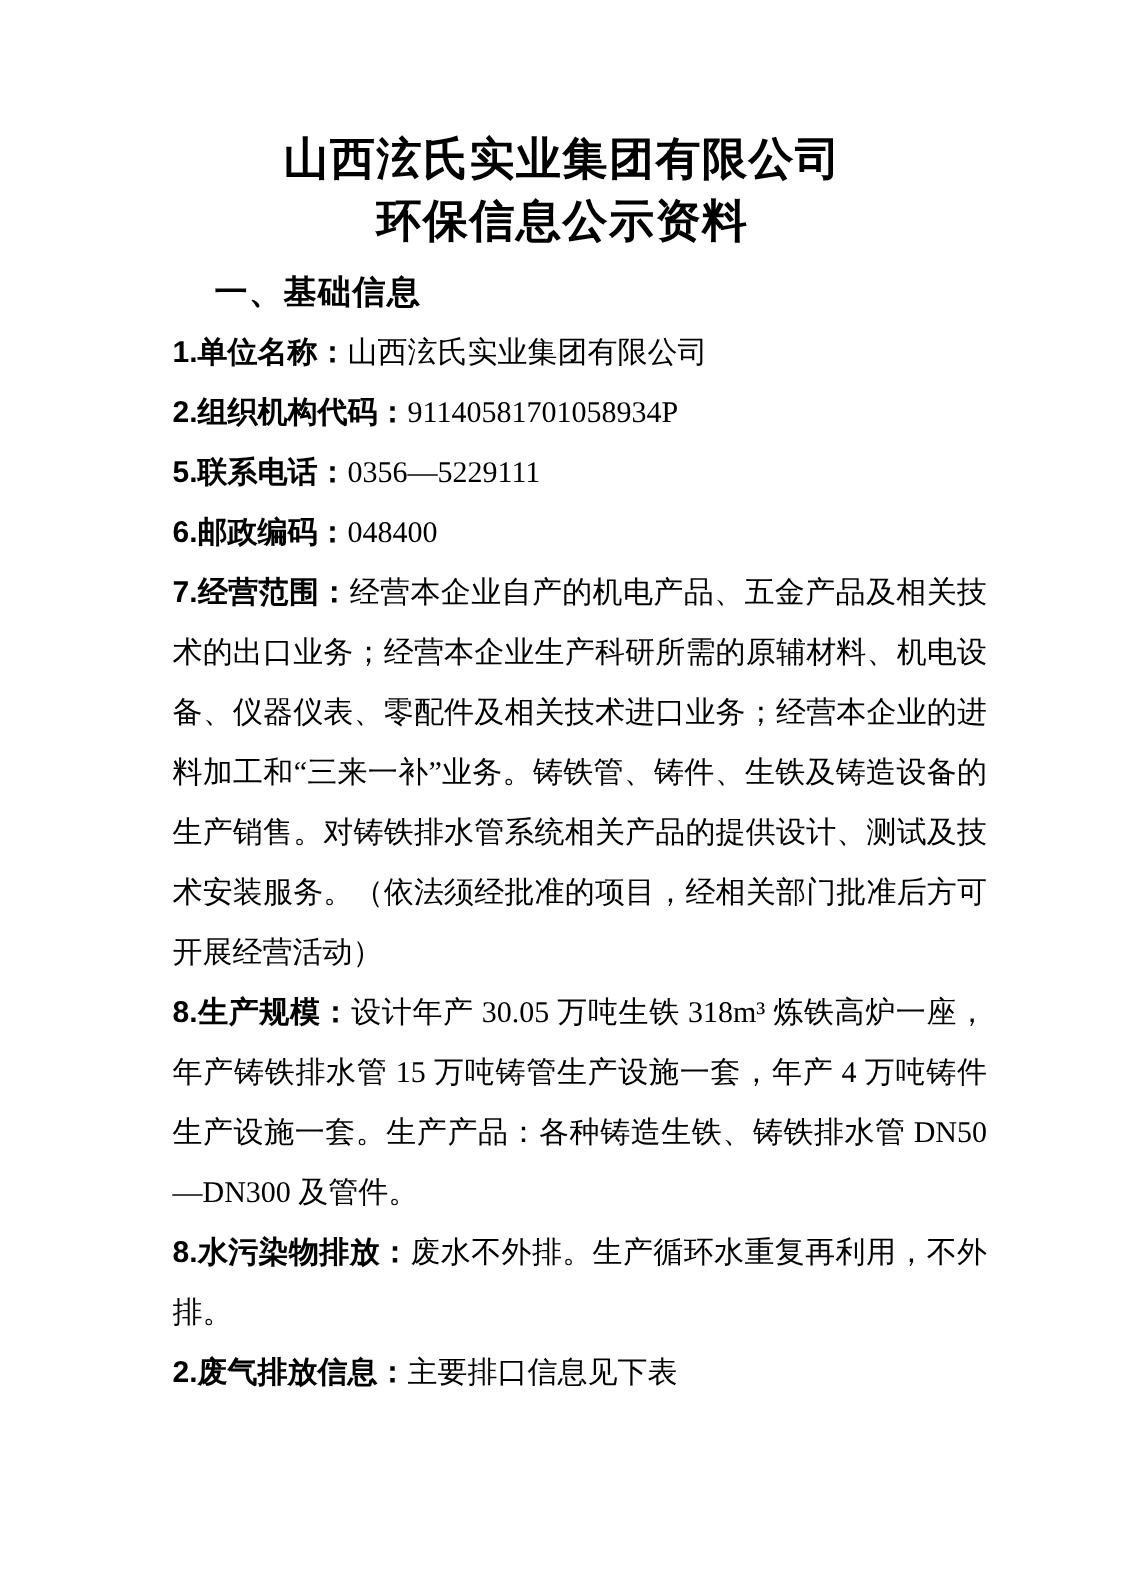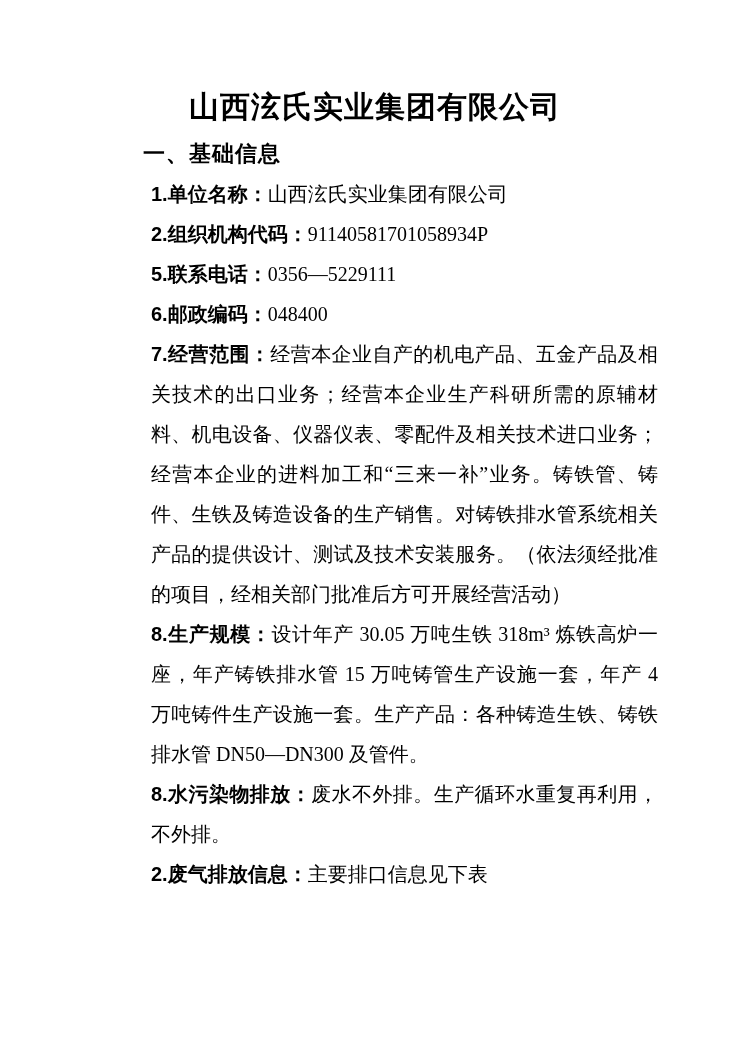--- a/index.html
+++ b/index.html
@@ -32,37 +32,37 @@
     line-height: 40px;
     margin-top: 7px;
     letter-spacing: 1px;
     margin-left: 28px;
   }
   .item, .para {
     font-size: 20px;
     line-height: 40px;
     text-align: justify;
     font-family: "Liberation Serif", "DejaVu Serif", serif;
-    margin-left: 36px;
   }
   .lbl {
     font-weight: bold;
     font-family: "Liberation Sans", "DejaVu Sans", sans-serif;
   }
   .sans-val {
     font-family: Liberation Serif, serif;
   }
 </style>
 </head>
 <body>
 
 <div class="page">
 
   <div class="title-block">
     <div>山西泫氏实业集团有限公司</div>
+    <div>环保信息公示资料</div>
   </div>
 
   <div class="content">
 
     <div class="section-heading">一、基础信息</div>
 
     <p class="item"><span class="lbl">1.单位名称：</span><span>山西泫氏实业集团有限公司</span></p>
 
     <p class="item"><span class="lbl">2.组织机构代码：</span><span class="sans-val">91140581701058934P</span></p>
 

